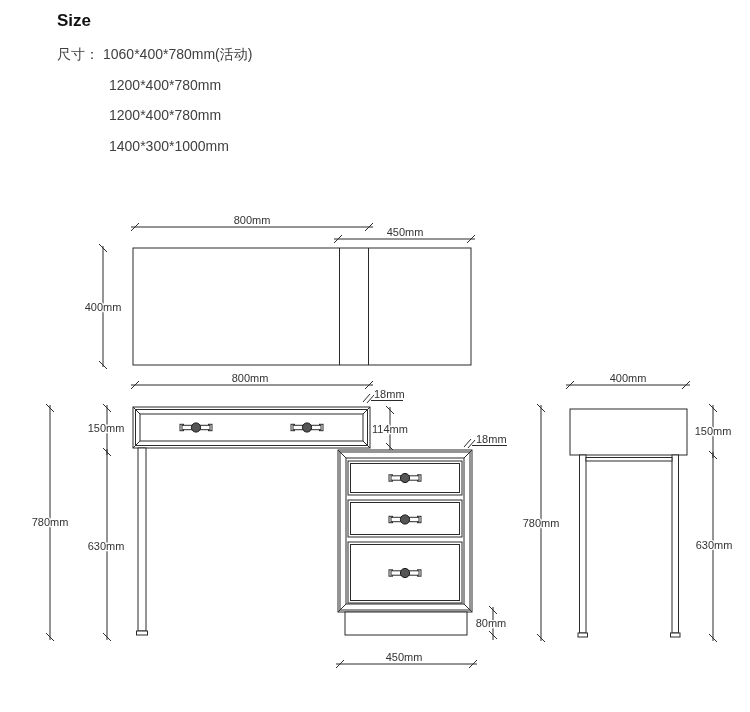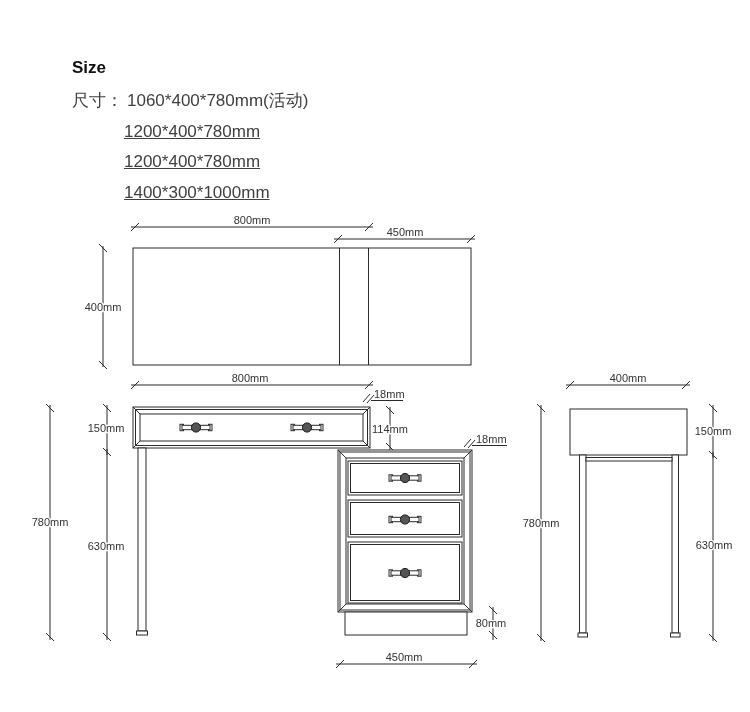--- a/index.html
+++ b/index.html
@@ -12,42 +12,40 @@
     font-family: "Liberation Sans", sans-serif;
   }
   .page {
     position: relative;
     width: 750px;
     height: 712px;
     background: #ffffff;
   }
   .header {
     position: absolute;
-    left: 72px;
+    left: 57px;
     top: 11px;
-    margin-top: 47px;
   }
   .size-title {
     font-size: 17px;
     font-weight: bold;
     color: #111111;
     margin-bottom: 8px;
   }
   .size-row {
-    font-size: 17px;
+    font-size: 14px;
     color: #404040;
     line-height: 30.5px;
     white-space: nowrap;
   }
   .size-label {
     margin-right: 4px;
   }
   .size-row.indent {
     padding-left: 52px;
-    text-decoration: underline;
   }
   svg.drawing {
     position: absolute;
     left: 0;
     top: 0;
   }
   svg .ln {
     stroke: #2b2b2b;
     stroke-width: 1;
     fill: none;

